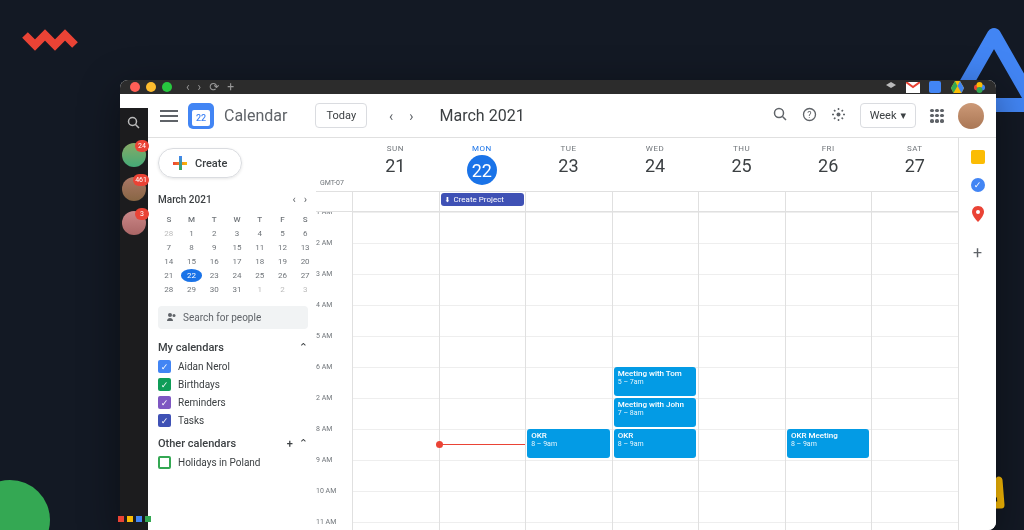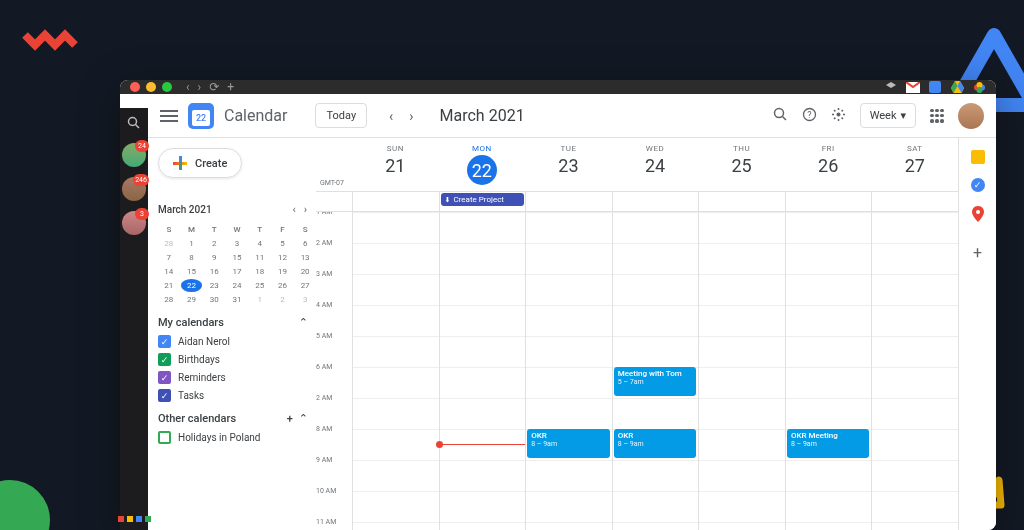--- a/index.html
+++ b/index.html
@@ -41,21 +41,21 @@
 .nav-arrows span{color:#5f6368;font-size:14px;padding:3px 6px;cursor:pointer}
 .month-title{font-size:16px;color:#3c4043;margin-left:10px}
 .topbar-right{margin-left:auto;display:flex;align-items:center;gap:14px}
 .icon-btn{color:#5f6368;font-size:14px;cursor:pointer}
 .view-select{border:1px solid #dadce0;padding:5px 9px;border-radius:4px;font-size:11px;color:#3c4043;display:flex;align-items:center;gap:4px;cursor:pointer}
 .apps-grid{width:14px;height:14px;display:grid;grid-template-columns:repeat(3,1fr);gap:1.5px;cursor:pointer}
 .apps-grid span{background:#5f6368;border-radius:50%}
 .user-avatar{width:26px;height:26px;border-radius:50%;background:linear-gradient(#c97,#a75);cursor:pointer}
 .main{flex:1;display:flex;overflow:hidden}
 .sidebar{width:168px;padding:10px 0 10px 10px;display:flex;flex-direction:column;font-size:11px}
-.create-btn{display:flex;align-items:flex-end;gap:8px;border:1px solid #dadce0;border-radius:20px;padding:7px 14px;width:fit-content;box-shadow:0 1px 3px rgba(0,0,0,.1);cursor:pointer;margin-bottom:24px}
+.create-btn{display:flex;align-items:flex-end;gap:8px;border:1px solid #dadce0;border-radius:20px;padding:7px 14px;width:fit-content;box-shadow:0 1px 3px rgba(0,0,0,.1);cursor:pointer;margin-bottom:14px}
 .plus-icon{width:14px;height:14px;position:relative}
 .plus-icon::before,.plus-icon::after{content:"";position:absolute;background:#ea4335}
 .plus-icon::before{width:14px;height:3px;top:5.5px;background:linear-gradient(90deg,#ea4335,#fbbc04)}
 .plus-icon::after{width:3px;height:14px;left:5.5px;background:linear-gradient(#4285f4,#34a853)}
 .create-txt{font-size:11px;color:#3c4043;font-weight:500}
 .mini-header{display:flex;align-items:center;justify-content:space-between;margin-bottom:6px;padding-right:6px}
 .mini-title{font-size:10px;color:#3c4043;font-weight:500}
 .mini-nav{display:flex;gap:2px}
 .mini-nav span{color:#5f6368;font-size:11px;padding:1px 3px;cursor:pointer}
 .mini-cal{display:grid;grid-template-columns:repeat(7,1fr);gap:1px;font-size:8px;color:#70757a;margin-bottom:10px}
@@ -263,20 +263,28 @@
             <span>26</span>
             <span>27</span>
             <span>28</span>
             <span>29</span>
             <span>30</span>
             <span>31</span>
             <span class="mini-fade">1</span>
             <span class="mini-fade">2</span>
             <span class="mini-fade">3</span>
           </div>
+        <div class="search-people">
+          <svg width="11" height="11" viewBox="0 0 11 11">
+              <circle cx="4" cy="3" r="2" fill="#5f6368"></circle>
+              <path d="M1 9c0-2 1.5-3 3-3s3 1 3 3" fill="#5f6368"></path>
+              <circle cx="8" cy="3.5" r="1.5" fill="#5f6368"></circle>
+            </svg>
+          <span>Search for people</span>
+        </div>
         <div class="cal-section-hdr">
           <span>My calendars</span>
           <span>⌃</span>
         </div>
         <div class="cal-list" id="mycals">
             <div class="cal-item">
               <div class="chk chk-blue">✓</div>
               <span>Aidan Nerol</span>
             </div>
             <div class="cal-item">
@@ -423,20 +431,24 @@
                 <div class="hour-line" style="top: 155px;"></div>
                 <div class="hour-line" style="top: 186px;"></div>
                 <div class="hour-line" style="top: 217px;"></div>
                 <div class="hour-line" style="top: 248px;"></div>
                 <div class="hour-line" style="top: 279px;"></div>
                 <div class="hour-line" style="top: 310px;"></div>
                 <div class="event" style="top: 155px; height: 29px;">
                   <div class="event-title">Meeting with Tom</div>
                   <div class="event-time">5 – 7am</div>
                 </div>
+                <div class="event" style="top: 186px; height: 29px;">
+                  <div class="event-title">Meeting with John</div>
+                  <div class="event-time">7 – 8am</div>
+                </div>
                 <div class="event" style="top: 217px; height: 29px;">
                   <div class="event-title">OKR</div>
                   <div class="event-time">8 – 9am</div>
                 </div>
               </div>
               <div class="col">
                 <div class="hour-line" style="top: 0px;"></div>
                 <div class="hour-line" style="top: 31px;"></div>
                 <div class="hour-line" style="top: 62px;"></div>
                 <div class="hour-line" style="top: 93px;"></div>
@@ -501,21 +513,21 @@
   <div class="shift-search">
     <svg width="14" height="14" viewBox="0 0 14 14">
         <circle cx="5.5" cy="5.5" r="4" stroke="#bbb" stroke-width="1.5" fill="none"></circle>
         <line x1="8.5" y1="8.5" x2="12" y2="12" stroke="#bbb" stroke-width="1.5"></line>
       </svg>
   </div>
   <div class="avatar">
       <div class="badge">24</div>
     </div>
   <div class="avatar av2">
-      <div class="badge">246</div>
+      <div class="badge">461</div>
     </div>
   <div class="avatar av3">
       <div class="badge">3</div>
     </div>
   <div class="shift-bottom">
       <span></span>
       <span></span>
       <span></span>
       <span></span>
     </div>

